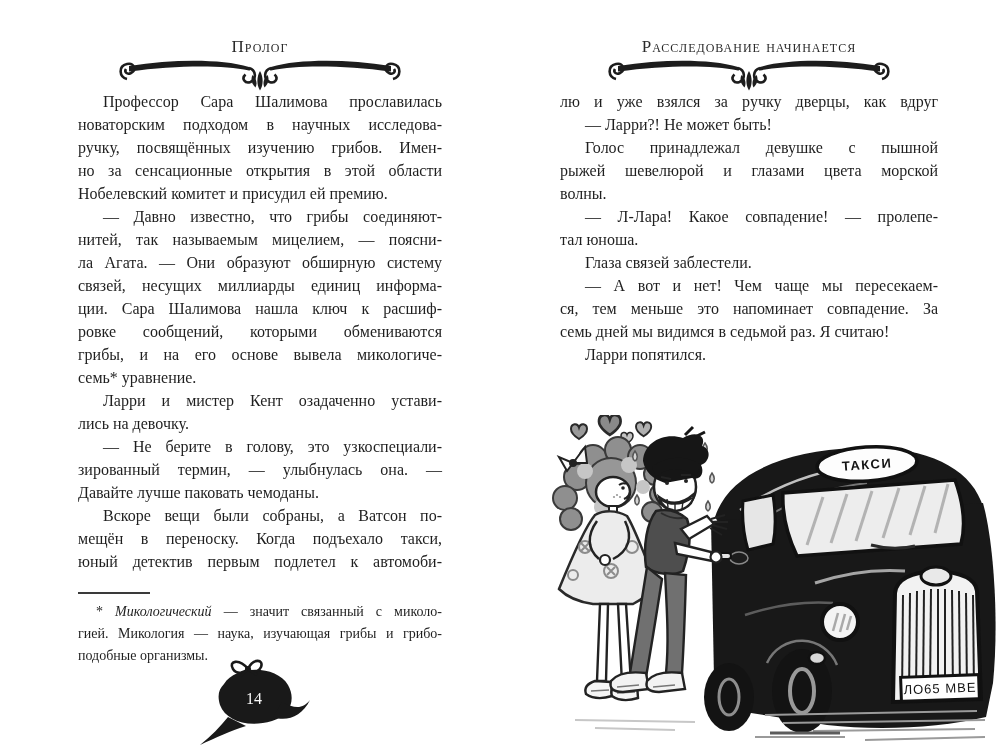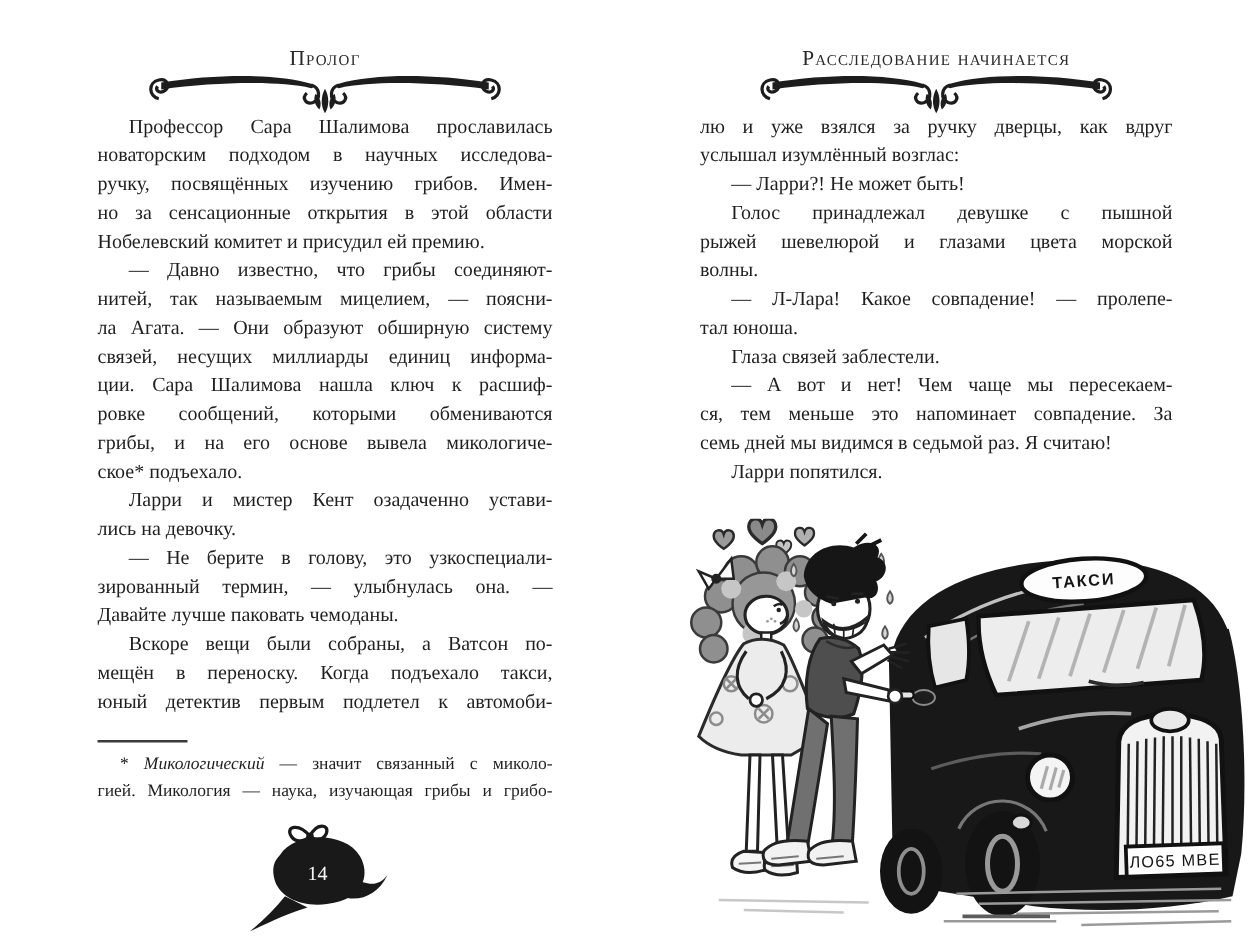--- a/index.html
+++ b/index.html
@@ -64,35 +64,36 @@
       <div class="line">ручку, посвящённых изучению грибов. Имен-</div>
       <div class="line">но за сенсационные открытия в этой области</div>
       <div class="line last">Нобелевский комитет и присудил ей премию.</div>
       <div class="line indent">— Давно известно, что грибы соединяют-</div>
       <div class="line">нитей, так называемым мицелием, — поясни-</div>
       <div class="line">ла Агата. — Они образуют обширную систему</div>
       <div class="line">связей, несущих миллиарды единиц информа-</div>
       <div class="line">ции. Сара Шалимова нашла ключ к расшиф-</div>
       <div class="line">ровке сообщений, которыми обмениваются</div>
       <div class="line">грибы, и на его основе вывела микологиче-</div>
-      <div class="line last">ское* подъехало.</div>
+      <div class="line last">семь* уравнение.</div>
       <div class="line indent">Ларри и мистер Кент озадаченно устави-</div>
       <div class="line last">лись на девочку.</div>
       <div class="line indent">— Не берите в голову, это узкоспециали-</div>
       <div class="line">зированный термин, — улыбнулась она. —</div>
       <div class="line last">Давайте лучше паковать чемоданы.</div>
       <div class="line indent">Вскоре вещи были собраны, а Ватсон по-</div>
       <div class="line">мещён в переноску. Когда подъехало такси,</div>
       <div class="line">юный детектив первым подлетел к автомоби-</div>
     </div>
 
   <div class="fn-rule"></div>
   <div class="footnote">
     <div class="fn-line first"><span>* </span><span class="fn-term">Микологический</span><span> — значит связанный с миколо-</span></div>
     <div class="fn-line">гией. Микология — наука, изучающая грибы и грибо-</div>
+    <div class="fn-line last">подобные организмы.</div>
   </div>
 </div>
 
 <svg id="page-hat" width="115" height="92" viewBox="0 0 115 92" aria-hidden="true">
   <g fill="#191919">
     <path d="M28,28 C40,9 80,9 92,29 C100,43 95,59 76,65 C52,72 30,65 24,49 C21,39 23,33 28,28 Z"></path>
     <path d="M86,46 C99,53 107,53 114,44 C106,61 90,66 77,61 Z"></path>
     <path d="M32,61 C24,71 15,80 4,89 C19,82 36,74 50,70 Z"></path>
     <path d="M52,13 C43,2 32,5 37,13 C41,19 48,17 52,13 Z" fill="none" stroke="#191919" stroke-width="2.6"></path>
     <path d="M52,13 C57,2 68,3 65,11 C62,17 55,17 52,13 Z" fill="none" stroke="#191919" stroke-width="2.6"></path>
@@ -119,21 +120,20 @@
         <path d="M134,11 c7,2 8,11 1.5,14 c-5.5,2 -9.5,-3.5 -5,-7.5" fill="none" stroke="#1d1d1d" stroke-width="2.6"></path>
       </g>
       <path d="M145,14 C148.5,20 148.5,28 145,33.5 C141.5,28 141.5,20 145,14 Z"></path>
       <path d="M137.5,18 C141.5,21.5 142.5,26.5 140.5,30.5 C136.5,27 135.5,21.5 137.5,18 Z"></path>
       <path d="M152.5,18 C148.5,21.5 147.5,26.5 149.5,30.5 C153.5,27 154.5,21.5 152.5,18 Z"></path>
     </g>
   </svg>
 
   <div class="body-text">
       <div class="line">лю и уже взялся за ручку дверцы, как вдруг</div>
-      <div class="line last">услышал изумлённый возглас:</div>
       <div class="line indent last">— Ларри?! Не может быть!</div>
       <div class="line indent">Голос принадлежал девушке с пышной</div>
       <div class="line">рыжей шевелюрой и глазами цвета морской</div>
       <div class="line last">волны.</div>
       <div class="line indent">— Л-Лара! Какое совпадение! — пролепе-</div>
       <div class="line last">тал юноша.</div>
       <div class="line indent last">Глаза связей заблестели.</div>
       <div class="line indent">— А вот и нет! Чем чаще мы пересекаем-</div>
       <div class="line">ся, тем меньше это напоминает совпадение. За</div>
       <div class="line last">семь дней мы видимся в седьмой раз. Я считаю!</div>

